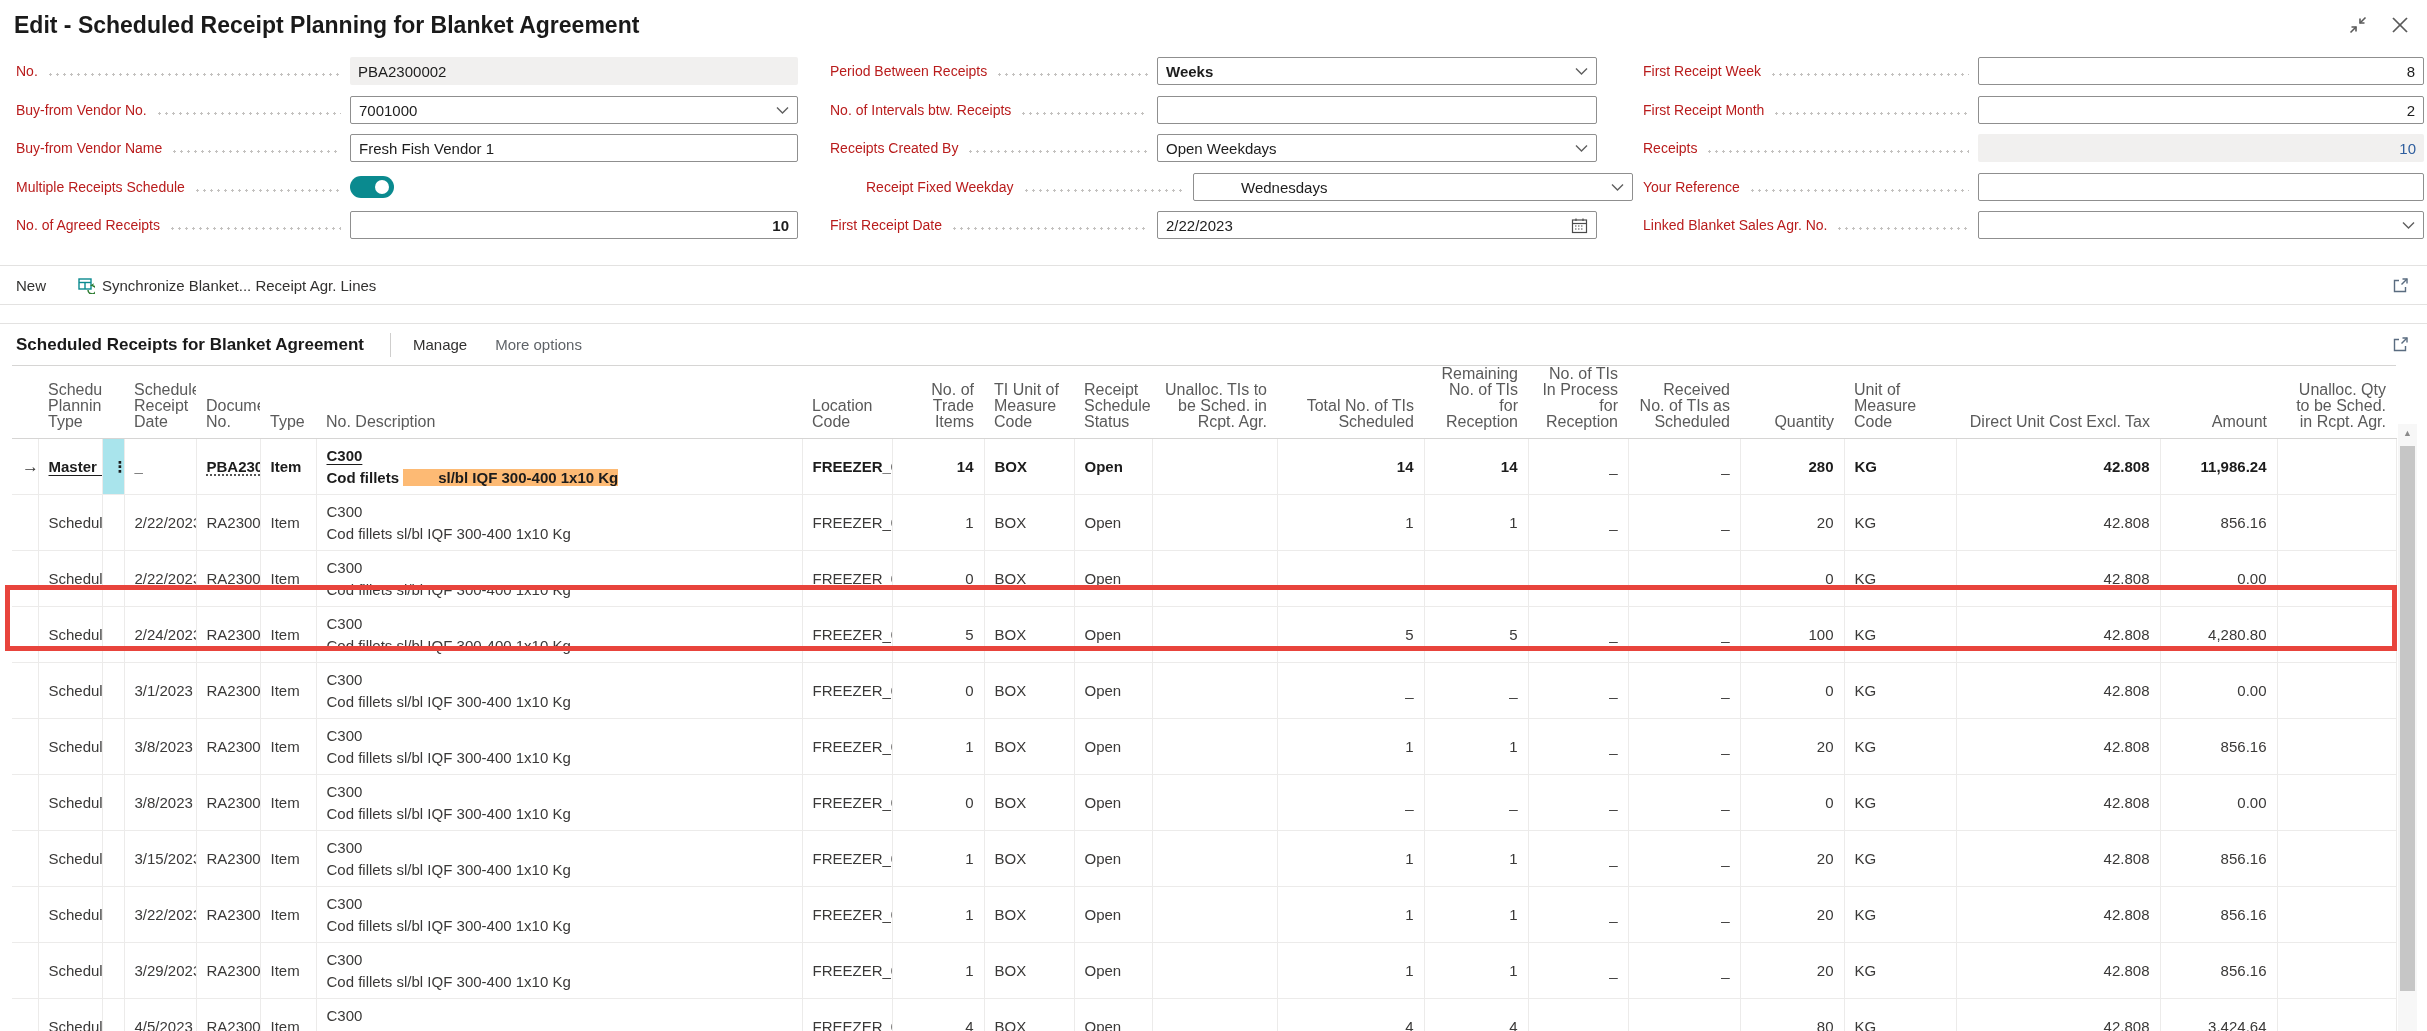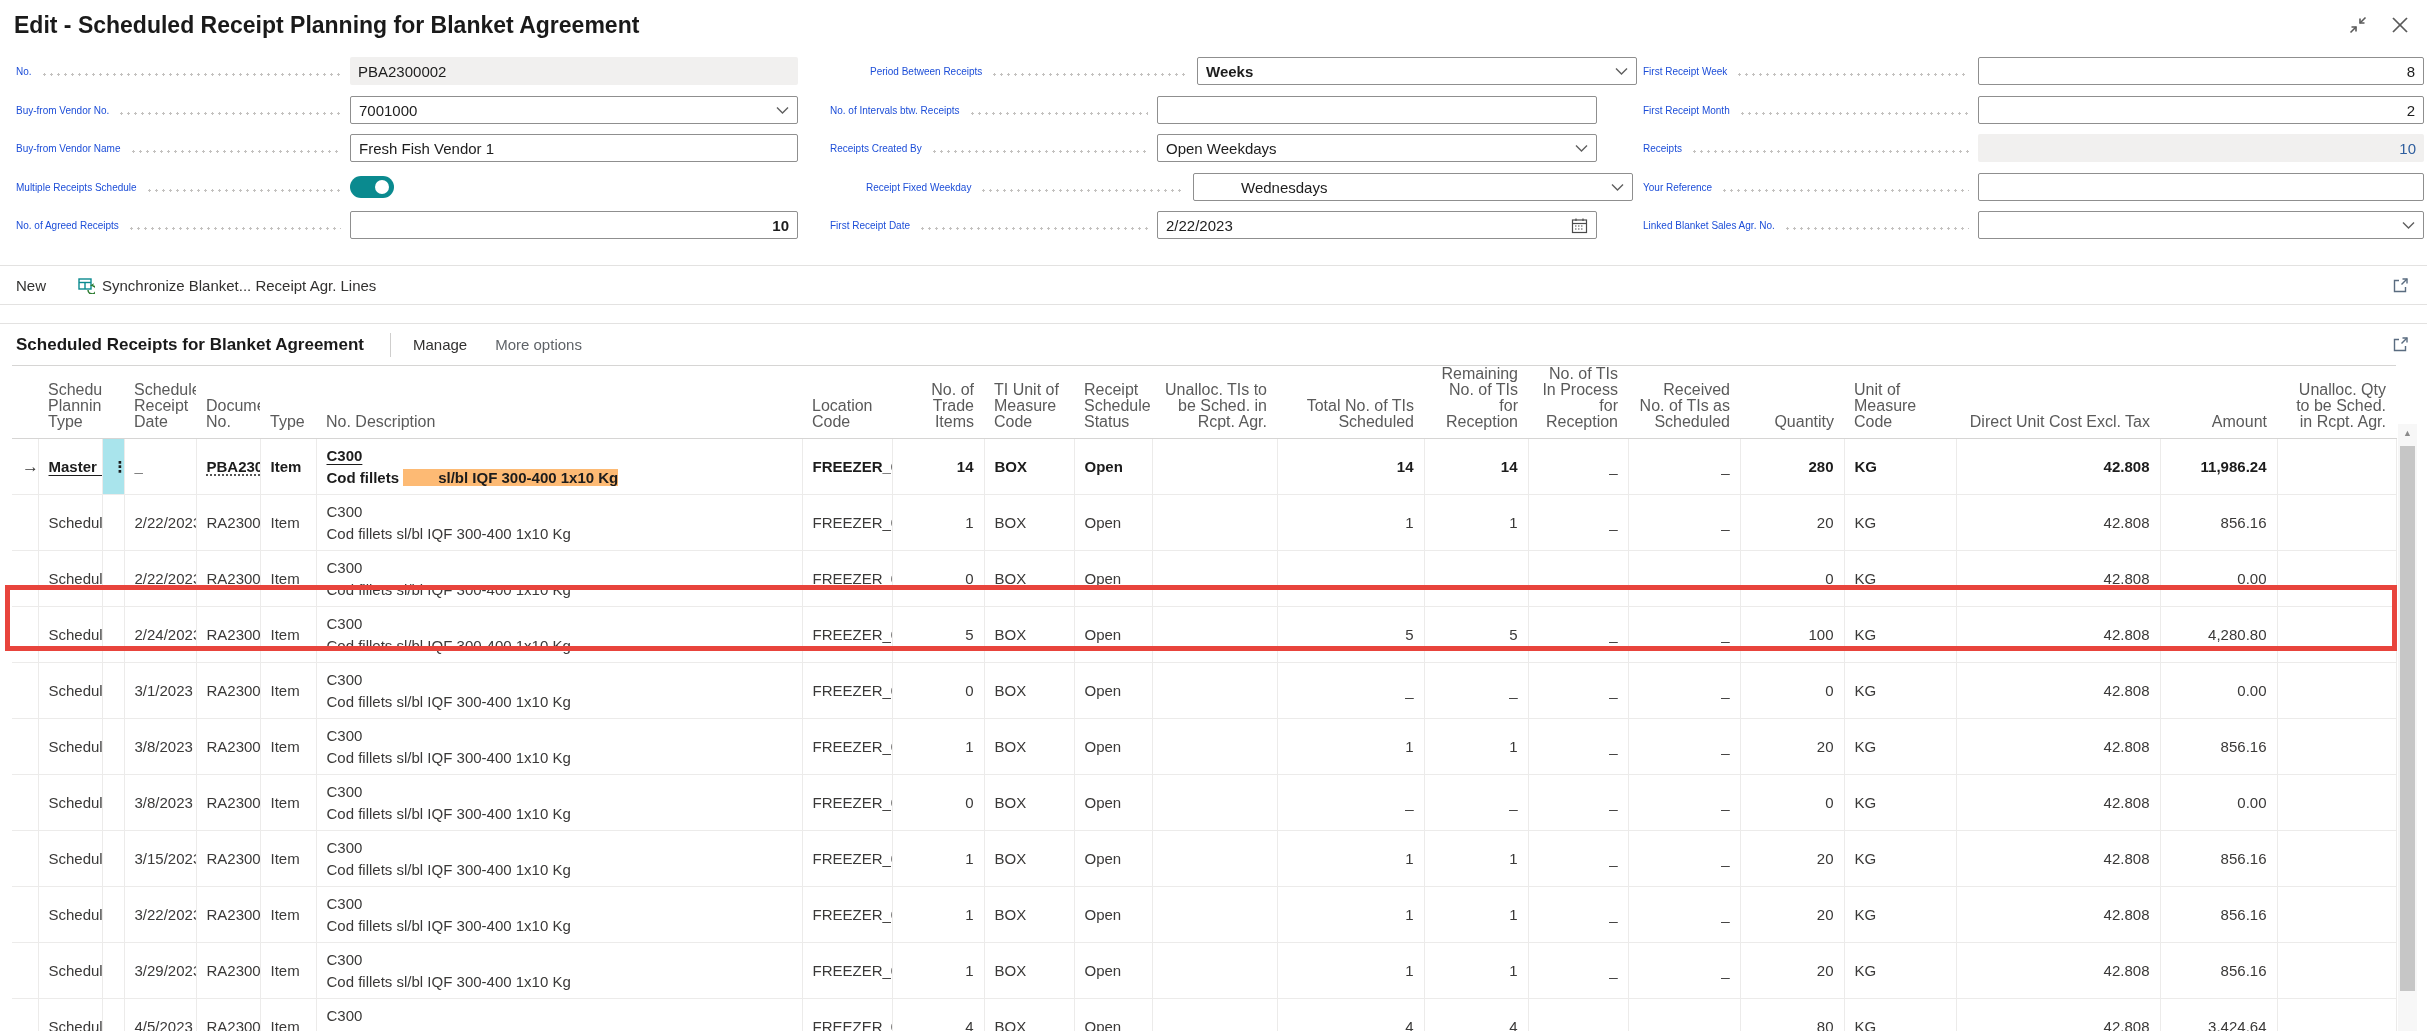--- a/index.html
+++ b/index.html
@@ -6,21 +6,21 @@
   #app{
     position:relative;width:2427px;height:1031px;overflow:hidden;background:#fff;
     font-family:"Liberation Sans","DejaVu Sans",sans-serif;color:#252423;
   }
   
   #page-title{position:absolute;left:14px;top:12px;font-size:23px;font-weight:700;color:#1a1a1a;}
   .win-icons{position:absolute;top:12px;right:14px;display:flex;gap:16px;}
   .win-btn{width:26px;height:26px;display:flex;align-items:center;justify-content:center;cursor:pointer;}
   
   .fld-row{position:absolute;display:flex;align-items:center;height:28px;}
-  .fld-label{font-size:10px;color:#1d4ed8;white-space:nowrap;}
+  .fld-label{font-size:14px;color:#b91c1c;white-space:nowrap;}
   .leader{flex:1;height:3px;margin:6px 9px 0 9px;
     background-image:radial-gradient(circle,#c3c1bf 1.1px,transparent 1.4px);
     background-size:7px 3px;background-repeat:repeat-x;}
   .fld-box{position:relative;height:28px;border:1px solid #8f8f8f;border-radius:2px;background:#fff;
     display:flex;align-items:center;box-sizing:border-box;padding:0 8px;font-size:15px;color:#1d1d1d;}
   .fld-box.disabled{border:none;background:#f1f0ef;}
   .fld-val{flex:1;white-space:nowrap;overflow:hidden;}
   .fld-val.r{text-align:right;}
   .fld-val.b{font-weight:700;}
   .fld-val.tint{color:#2e5e9e;}
@@ -127,21 +127,21 @@
           <div class="knob"></div>
         </div>
       </div>
       <div class="fld-row" style="left: 16px; top: 211px; width: 782px;">
         <span class="fld-label">No. of Agreed Receipts</span>
         <span class="leader"></span>
         <div class="fld-box" style="width: 448px;">
           <span class="fld-val r b">10</span>
         </div>
       </div>
-      <div class="fld-row" style="left: 830px; top: 57px; width: 767px; margin-left: 40px;">
+      <div class="fld-row" style="left: 830px; top: 57px; width: 767px;">
         <span class="fld-label">Period Between Receipts</span>
         <span class="leader"></span>
         <div class="fld-box" style="width: 440px;">
           <span class="fld-val b">Weeks</span>
           <span class="fld-icon">
             <svg width="13" height="9" viewBox="0 0 13 9" fill="none" stroke="#5f5f5f" stroke-width="1.4">
               <path d="M1 1.5 L6.5 7 L12 1.5"></path>
             </svg>
           </span>
         </div>

